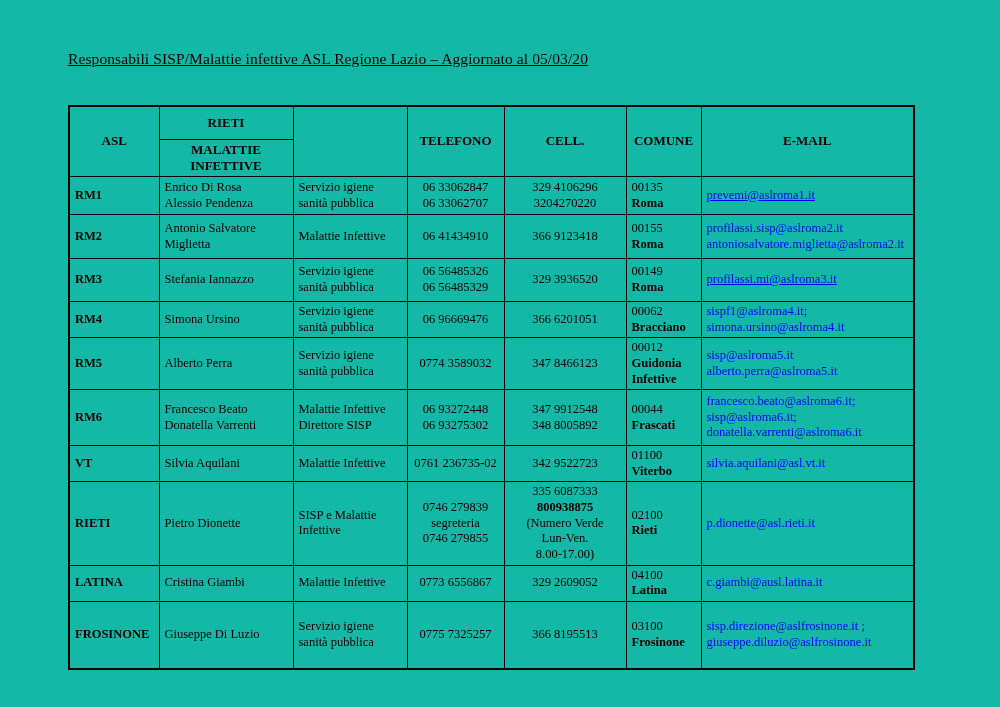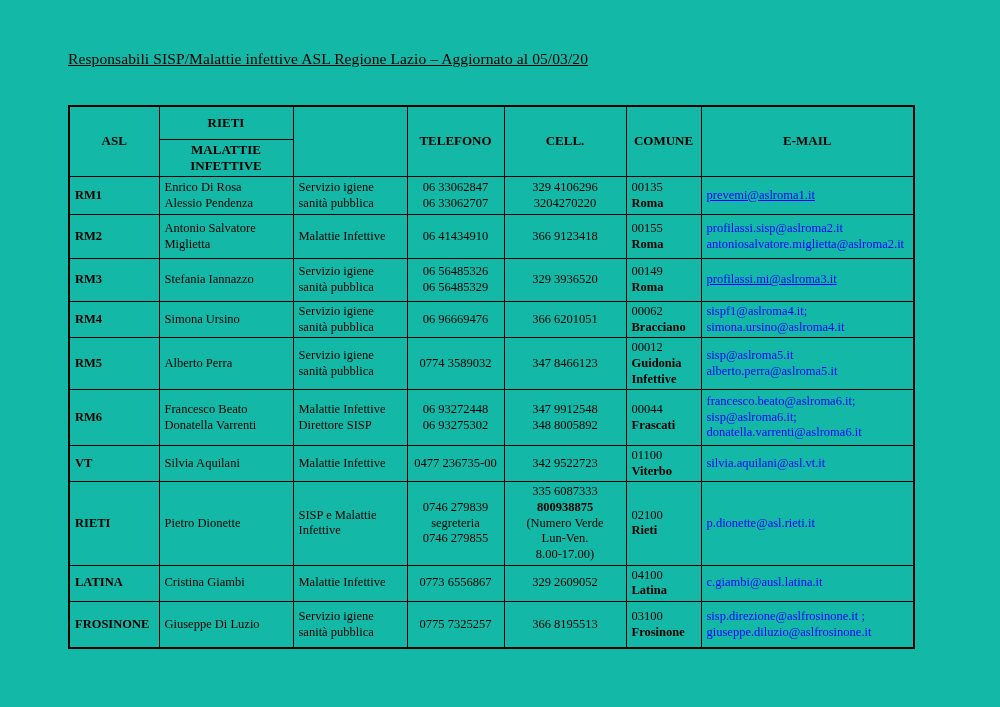--- a/index.html
+++ b/index.html
@@ -199,21 +199,21 @@
           <a>francesco.beato@aslroma6.it;</a>
           <a>sisp@aslroma6.it;</a>
           <a>donatella.varrenti@aslroma6.it</a>
         </td>
       </tr>
 
       <tr style="height:34px">
         <td class="asl">VT</td>
         <td class="lines">Silvia Aquilani</td>
         <td class="lines">Malattie Infettive</td>
-        <td class="tel lines">0477 236735-00</td>
+        <td class="tel lines">0761 236735-02</td>
         <td class="cel lines">342 9522723</td>
         <td class="comune">
           <span class="cap">01100</span>
           <span class="city">Viterbo</span>
         </td>
         <td class="email">
           <a>silvia.aquilani@asl.vt.it</a>
         </td>
       </tr>
 
@@ -249,21 +249,21 @@
         <td class="cel lines">329 2609052</td>
         <td class="comune">
           <span class="cap">04100</span>
           <span class="city">Latina</span>
         </td>
         <td class="email">
           <a>c.giambi@ausl.latina.it</a>
         </td>
       </tr>
 
-      <tr style="height:47px">
+      <tr style="height:68px">
         <td class="asl">FROSINONE</td>
         <td class="lines">Giuseppe Di Luzio</td>
         <td class="lines">Servizio igiene
 sanità pubblica</td>
         <td class="tel lines">0775 7325257</td>
         <td class="cel lines">366 8195513</td>
         <td class="comune">
           <span class="cap">03100</span>
           <span class="city">Frosinone</span>
         </td>

